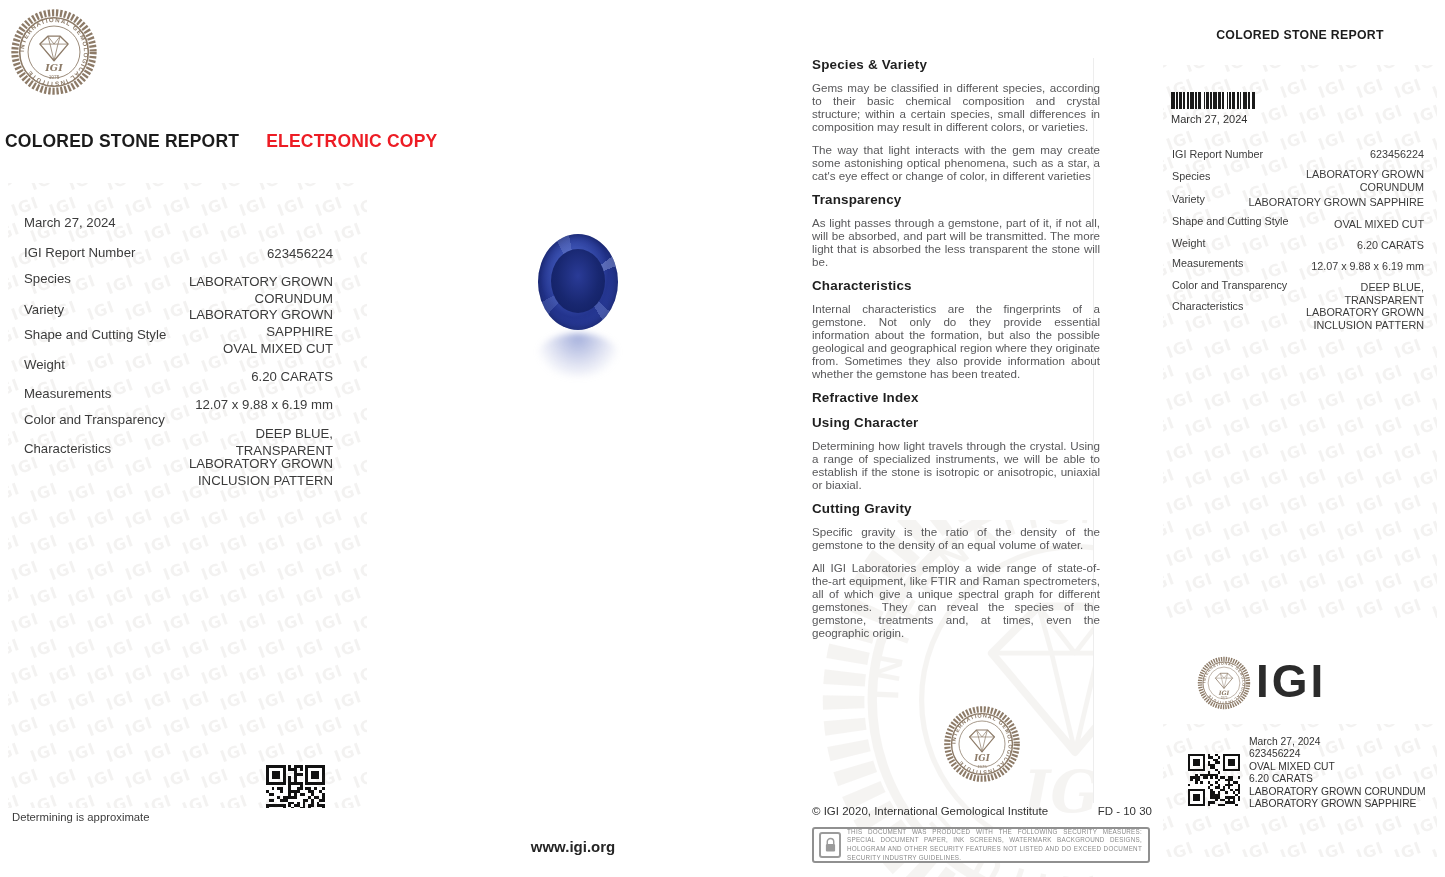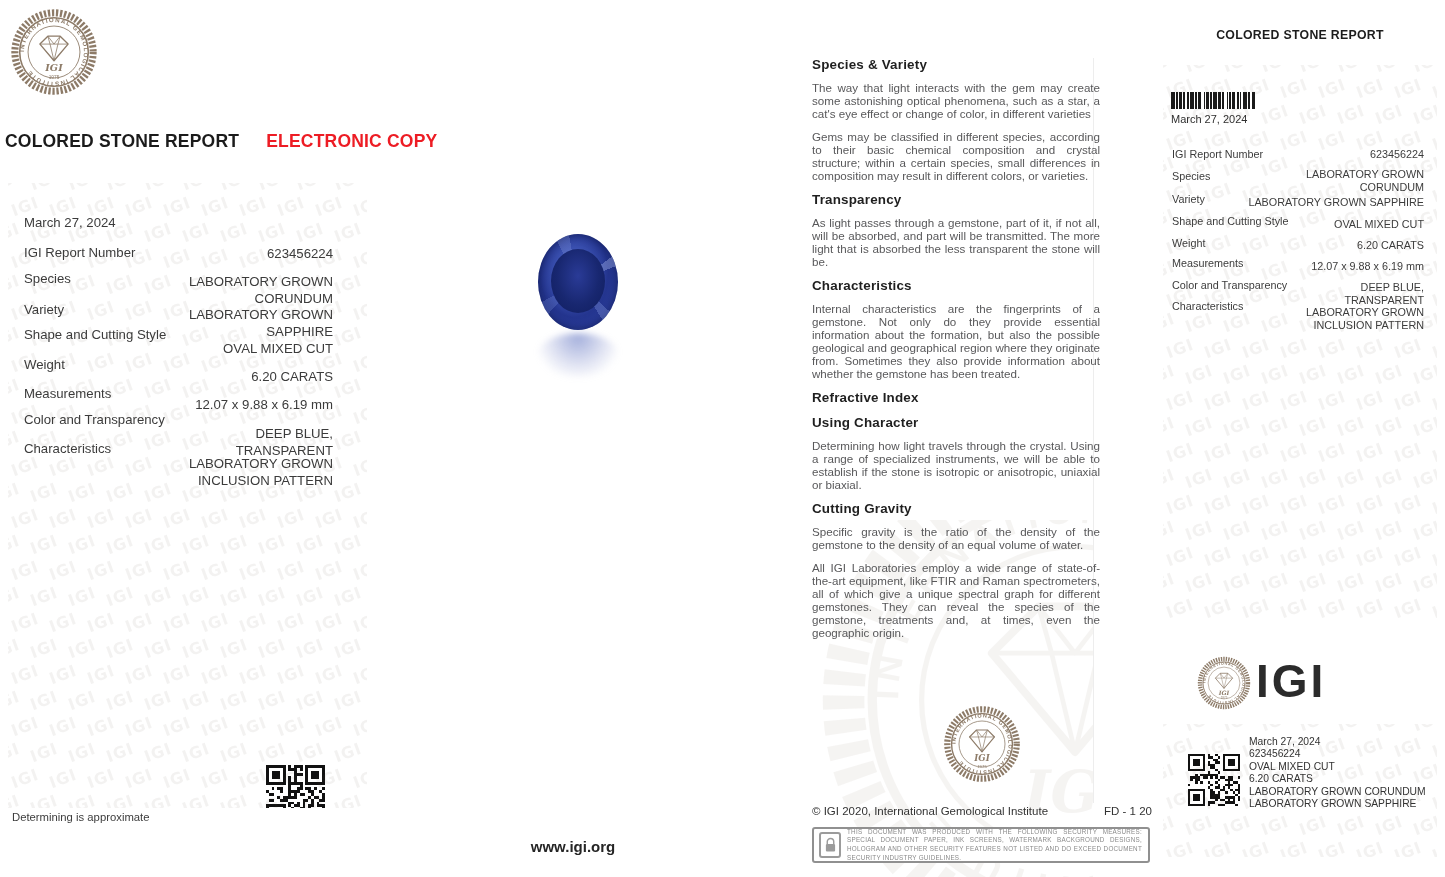--- a/index.html
+++ b/index.html
@@ -534,22 +534,22 @@
     </g>
     <text x="50" y="71.5" font-size="11" font-weight="bold" font-style="italic" fill="#8d7b68" text-anchor="middle" font-family="'DejaVu Serif',serif">IGI</text>
     <text x="50" y="80.5" font-size="5.5" fill="#8d7b68" text-anchor="middle" font-family="'Liberation Sans',sans-serif">1975</text>
   </svg>
       </div>
   </div>
   <div class="hairline"></div>
 
   <div class="middle-col">
     <h3>Species &amp; Variety</h3>
+    <p>Gems may be classified in different species, according to their basic chemical composition and crystal structure; within a certain species, small differences in composition may result in different colors, or varieties.</p>
     <p>The way that light interacts with the gem may create some astonishing optical phenomena, such as a star, a cat's eye effect or change of color, in different varieties</p>
-    <p>Gems may be classified in different species, according to their basic chemical composition and crystal structure; within a certain species, small differences in composition may result in different colors, or varieties.</p>
     <h3>Transparency</h3>
     <p>As light passes through a gemstone, part of it, if not all, will be absorbed, and part will be transmitted. The more light that is absorbed the less transparent the stone will be.</p>
     <h3>Characteristics</h3>
     <p>Internal characteristics are the fingerprints of a gemstone. Not only do they provide essential information about the formation, but also the possible geological and geographical region where they originate from. Sometimes they also provide information about whether the gemstone has been treated.</p>
     <h3>Refractive Index</h3>
     <h3>Using Character</h3>
     <p>Determining how light travels through the crystal. Using a range of specialized instruments, we will be able to establish if the stone is isotropic or anisotropic, uniaxial or biaxial.</p>
     <h3>Cutting Gravity</h3>
     <p>Specific gravity is the ratio of the density of the gemstone to the density of an equal volume of water.</p>
     <p>All IGI Laboratories employ a wide range of state-of-the-art equipment, like FTIR and Raman spectrometers, all of which give a unique spectral graph for different gemstones. They can reveal the species of the gemstone, treatments and, at times, even the geographic origin.</p>
@@ -568,21 +568,21 @@
     <g fill="none" stroke="#8d7b68" stroke-width="1.5" stroke-linejoin="round">
       <path d="M34 41 L43 32 L57 32 L66 41 L50 60 Z"></path>
       <path d="M34 41 H66 M43 32 L45.5 41 L50 60 M57 32 L54.5 41 L50 60 M43 32 L50 41 L57 32" stroke-width="0.9"></path>
     </g>
     <text x="50" y="71.5" font-size="11" font-weight="bold" font-style="italic" fill="#8d7b68" text-anchor="middle" font-family="'DejaVu Serif',serif">IGI</text>
     <text x="50" y="80.5" font-size="5.5" fill="#8d7b68" text-anchor="middle" font-family="'Liberation Sans',sans-serif">1975</text>
   </svg>
     </div>
   <div class="mid-footer">
     <span>© IGI 2020, International Gemological Institute</span>
-    <span>FD - 1 20</span>
+    <span>FD - 10 30</span>
   </div>
   <div class="security-strip">
     <div class="sec-icon">
       <svg viewBox="0 0 24 30" width="13" height="17">
         <path d="M6 12 v-4 a6 6 0 0 1 12 0 v4" fill="none" stroke="#9b9b9b" stroke-width="2.6"></path>
         <rect x="3.5" y="12" width="17" height="14" rx="2" fill="#9b9b9b"></rect>
       </svg>
     </div>
     <div class="sec-text">THIS DOCUMENT WAS PRODUCED WITH THE FOLLOWING SECURITY MEASURES: SPECIAL DOCUMENT PAPER, INK SCREENS, WATERMARK BACKGROUND DESIGNS, HOLOGRAM AND OTHER SECURITY FEATURES NOT LISTED AND DO EXCEED DOCUMENT SECURITY INDUSTRY GUIDELINES.</div>
   </div>

